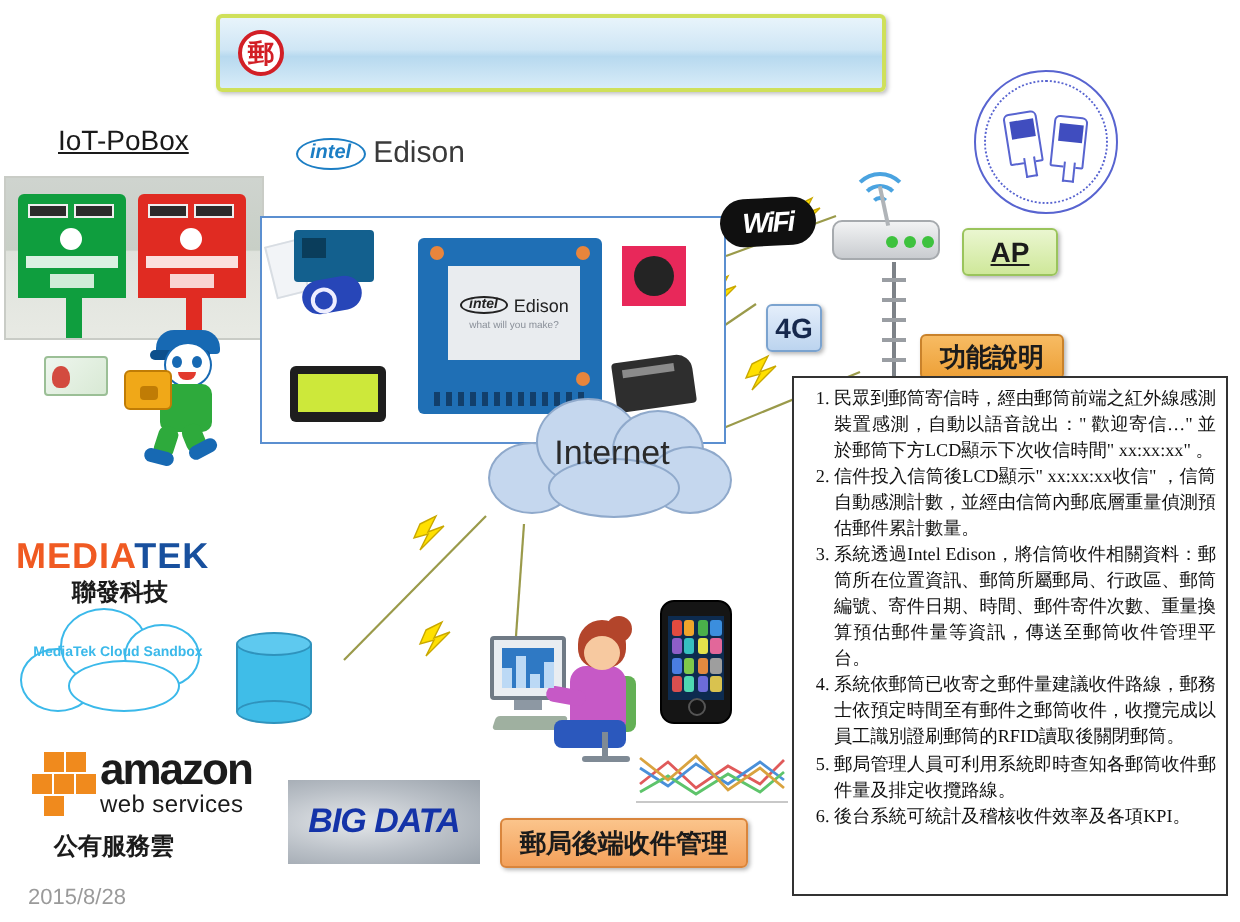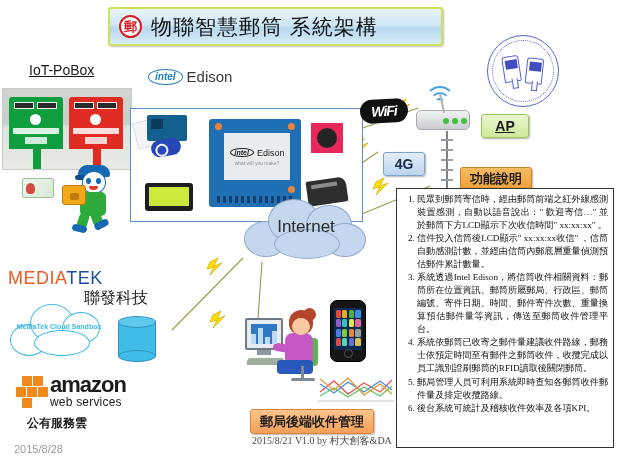--- a/index.html
+++ b/index.html
@@ -158,21 +158,21 @@
   .waves i:nth-child(1){ width:10px;height:10px; top:13px; }
   .waves i:nth-child(2){ width:20px;height:20px; top:7px; }
   .waves i:nth-child(3){ width:30px;height:30px; top:1px; }
   .badge-ap{
     left:481px; top:114px; width:48px; height:24px; font-size:14px; color:#1b1b1b;
     background:linear-gradient(to bottom,#eaf6d0,#cfe89a);
     border:1px solid #9ac45c;
     text-decoration:underline;
   }
   .badge-4g{
-    left:383px; top:152px; width:42px; height:24px; font-size:14px; color:#16284d;
+    left:383px; top:152px; width:28px; height:24px; font-size:14px; color:#16284d;
     background:linear-gradient(to bottom,#e4eefb,#bcd4ef);
     border:1px solid #7ba3cf;
   }
   .tower{ position:absolute; left:440px; top:131px; width:14px; height:58px; }
   .tower i{ position:absolute; left:6px; top:0; width:2px; height:58px; background:#7d8288; }
   .tower b{ position:absolute; left:1px; width:12px; height:1.5px; background:#9a9ea3; }
 
   
   .cloud-internet{
     position:absolute; left:244px; top:195px; width:124px; height:68px;
@@ -198,24 +198,24 @@
 
   .db-cyl{ position:absolute; left:118px; top:316px; width:38px; height:46px; }
   .db-cyl .top{ position:absolute; left:0; top:0; width:38px;height:12px;border-radius:50%;
     background:#5ec9ef; border:1.3px solid #2f93bd; }
   .db-cyl .body{ position:absolute; left:0; top:6px; width:38px;height:34px;
     background:#3fbde8; border-left:1.3px solid #2f93bd; border-right:1.3px solid #2f93bd; }
   .db-cyl .bot{ position:absolute; left:0; bottom:0; width:38px;height:12px;border-radius:50%;
     background:#3fbde8; border:1.3px solid #2f93bd; }
 
   
-  .mtk{ position:absolute; left:8px; top:268px; font-size:18px; font-weight:normal;
+  .mtk{ position:absolute; left:8px; top:268px; font-size:18px; font-weight:bold;
     letter-spacing:.5px; color:#f05a22; }
   .mtk .blue{ color:#18509e; }
-  .mtk-cn{ position:absolute; left:36px; top:288px; font-size:16px; font-weight:normal; color:#1b1b1b;margin-left:48px; }
+  .mtk-cn{ position:absolute; left:36px; top:288px; font-size:12px; font-weight:bold; color:#1b1b1b; }
 
   .aws{ position:absolute; left:14px; top:372px; width:118px; }
   .aws .cubes{ position:absolute; left:0; top:4px; width:34px; height:26px; }
   .aws .cubes i{ position:absolute; width:10px; height:10px; background:#f08a1d; }
   .aws .cubes i:nth-child(1){left:8px;top:0;}
   .aws .cubes i:nth-child(2){left:19px;top:0;}
   .aws .cubes i:nth-child(3){left:2px;top:11px;}
   .aws .cubes i:nth-child(4){left:13px;top:11px;}
   .aws .cubes i:nth-child(5){left:24px;top:11px;}
   .aws .cubes i:nth-child(6){left:8px;top:22px;}
@@ -307,21 +307,20 @@
 
     <polygon points="398,103 406,99 402,107 410,104 398,116 402,108 395,110" fill="#ffe000" stroke="#c9a800" stroke-width=".7"></polygon>
     <polygon points="356,142 364,138 360,146 368,143 356,155 360,147 353,149" fill="#ffe000" stroke="#c9a800" stroke-width=".7"></polygon>
     <polygon points="376,182 384,178 380,186 388,183 376,195 380,187 373,189" fill="#ffe000" stroke="#c9a800" stroke-width=".7"></polygon>
     <polygon points="210,262 218,258 214,266 222,263 210,275 214,267 207,269" fill="#ffe000" stroke="#c9a800" stroke-width=".7"></polygon>
     <polygon points="213,315 221,311 217,319 225,316 213,328 217,320 210,322" fill="#ffe000" stroke="#c9a800" stroke-width=".7"></polygon>
   </svg>
 
   <div class="title-bar">
     <div class="post-logo">郵</div>
-    <div class="title-text">物聯智慧郵筒 系統架構</div>
   </div>
 
   <div class="stamp">
     <div class="ring"></div>
     <div class="mb a"></div>
     <div class="mb b"></div>
   </div>
 
   <div class="lbl iot-label">IoT-PoBox</div>
   <div class="mailbox-photo">
@@ -443,20 +442,23 @@
         <i></i>
         <i></i>
         <i></i>
       </div>
     <div class="a1">amazon</div>
     <div class="a2">web services</div>
   </div>
   <div class="aws-cn">公有服務雲</div>
   <div class="date-left">2015/8/28</div>
 
+  <div class="bigdata">
+    <span>BIG DATA</span>
+  </div>
 
   <div class="pc-person">
     <div class="mon"></div>
     <div class="bars">
         <i></i>
         <i></i>
         <i></i>
         <i></i>
       </div>
     <div class="stand"></div>
@@ -497,21 +499,20 @@
   <svg class="linechart" viewBox="0 0 76 30">
     <rect x="0" y="0" width="76" height="30" fill="#ffffff"></rect>
     <polyline points="2,20 16,9 30,22 46,11 62,20 74,8" fill="none" stroke="#e05a5a" stroke-width="1.4"></polyline>
     <polyline points="2,12 16,21 30,10 46,20 62,9 74,18" fill="none" stroke="#4a90d9" stroke-width="1.4"></polyline>
     <polyline points="2,24 16,16 30,25 46,15 62,24 74,14" fill="none" stroke="#5ec46b" stroke-width="1.4"></polyline>
     <polyline points="2,7 16,18 30,6 46,23 62,12 74,22" fill="none" stroke="#d9a33f" stroke-width="1.4"></polyline>
     <line x1="0" y1="29" x2="76" y2="29" stroke="#c8c8c8" stroke-width="1"></line>
   </svg>
 
   <div class="badge badge-backend">郵局後端收件管理</div>
-  <div class="footer-credit">2015/8/21 V1.0 by 村大創客&amp;DA</div>
 
   <div class="badge badge-func">功能說明</div>
   <div class="func-panel">
     <ol>
       <li>民眾到郵筒寄信時，經由郵筒前端之紅外線感測裝置感測，自動以語音說出：" 歡迎寄信…" 並於郵筒下方LCD顯示下次收信時間" xx:xx:xx" 。</li>
       <li>信件投入信筒後LCD顯示" xx:xx:xx收信" ，信筒自動感測計數，並經由信筒內郵底層重量偵測預估郵件累計數量。</li>
       <li>系統透過Intel Edison，將信筒收件相關資料：郵筒所在位置資訊、郵筒所屬郵局、行政區、郵筒編號、寄件日期、時間、郵件寄件次數、重量換算預估郵件量等資訊，傳送至郵筒收件管理平台。</li>
       <li>系統依郵筒已收寄之郵件量建議收件路線，郵務士依預定時間至有郵件之郵筒收件，收攬完成以員工識別證刷郵筒的RFID讀取後關閉郵筒。</li>
       <li>郵局管理人員可利用系統即時查知各郵筒收件郵件量及排定收攬路線。</li>
       <li>後台系統可統計及稽核收件效率及各項KPI。</li>

